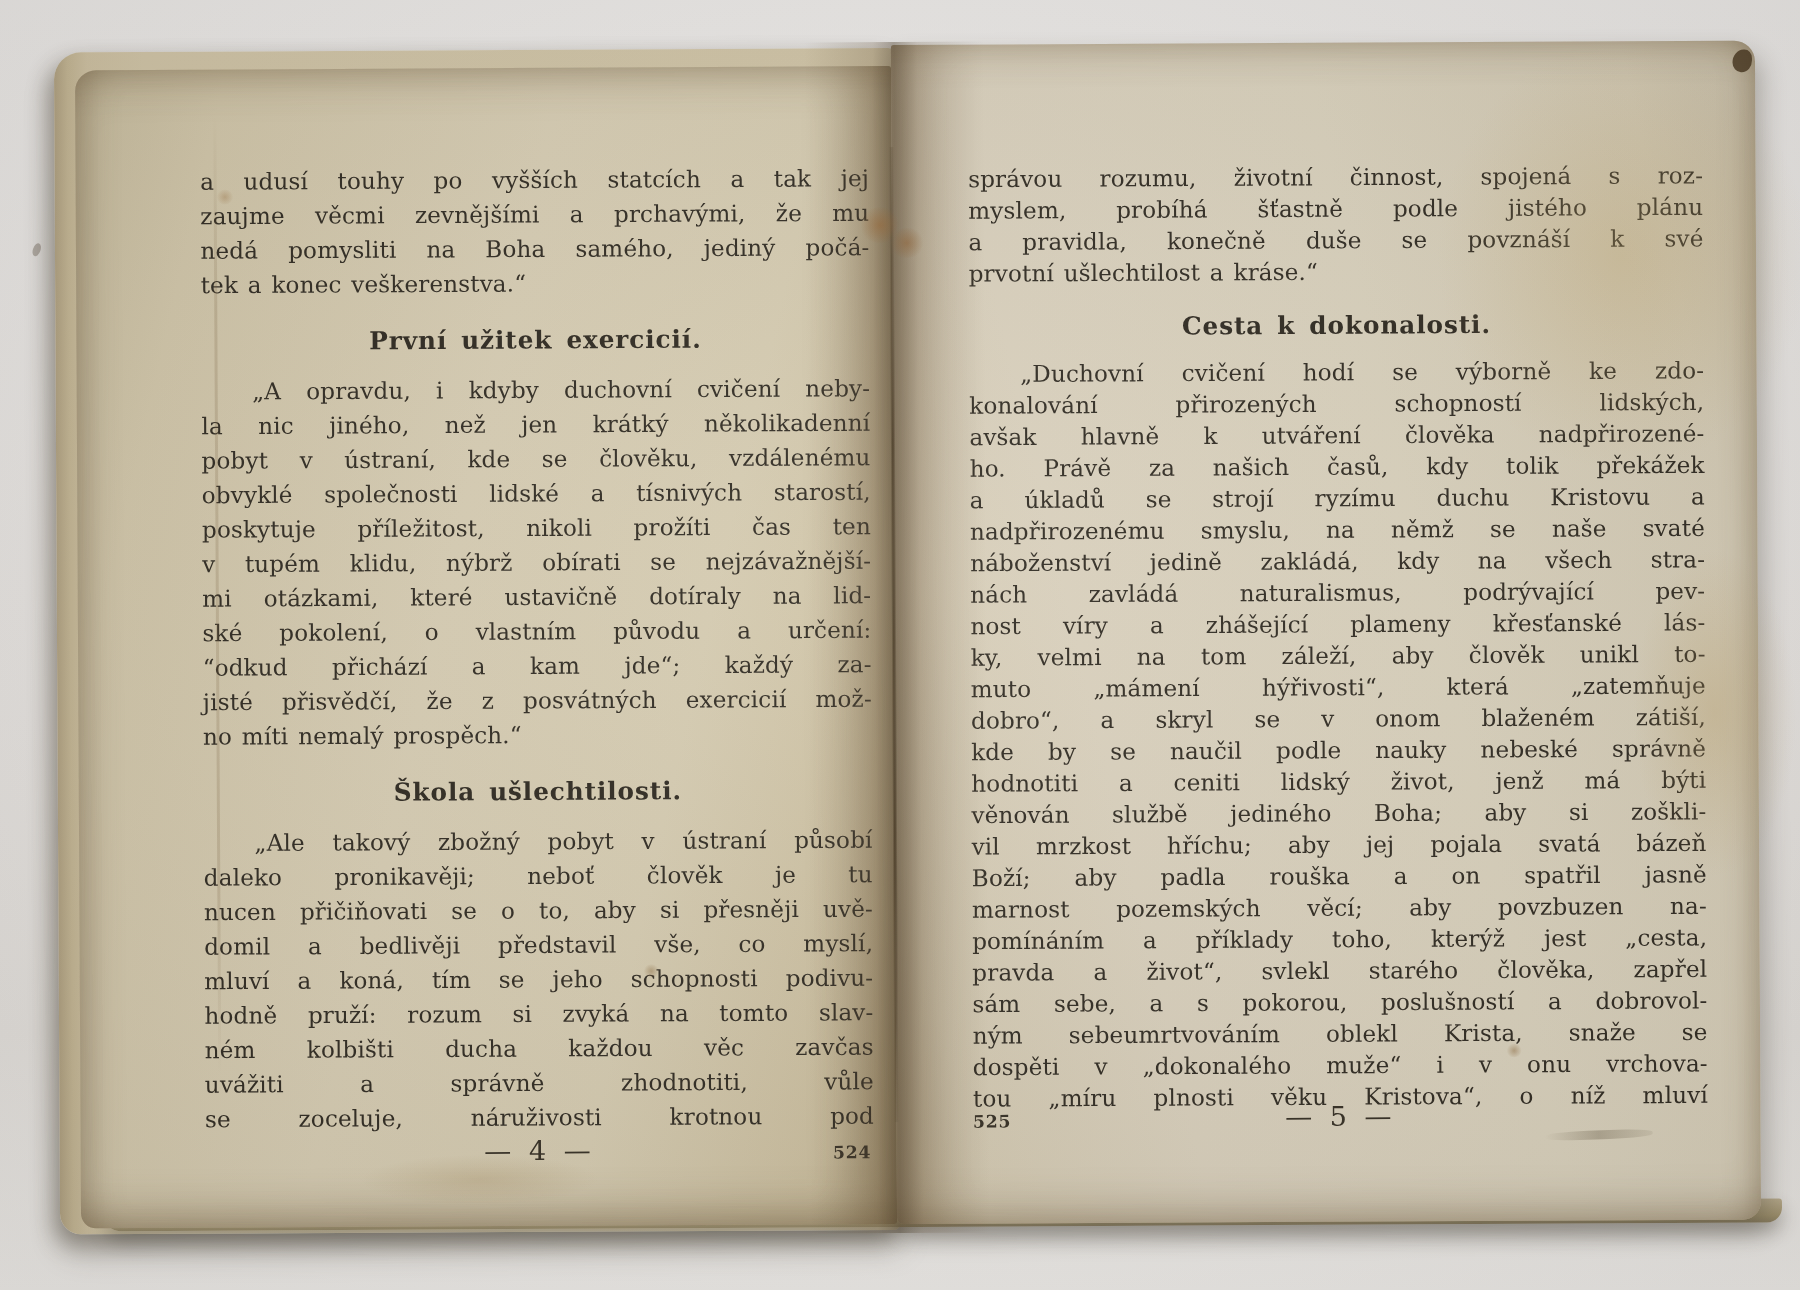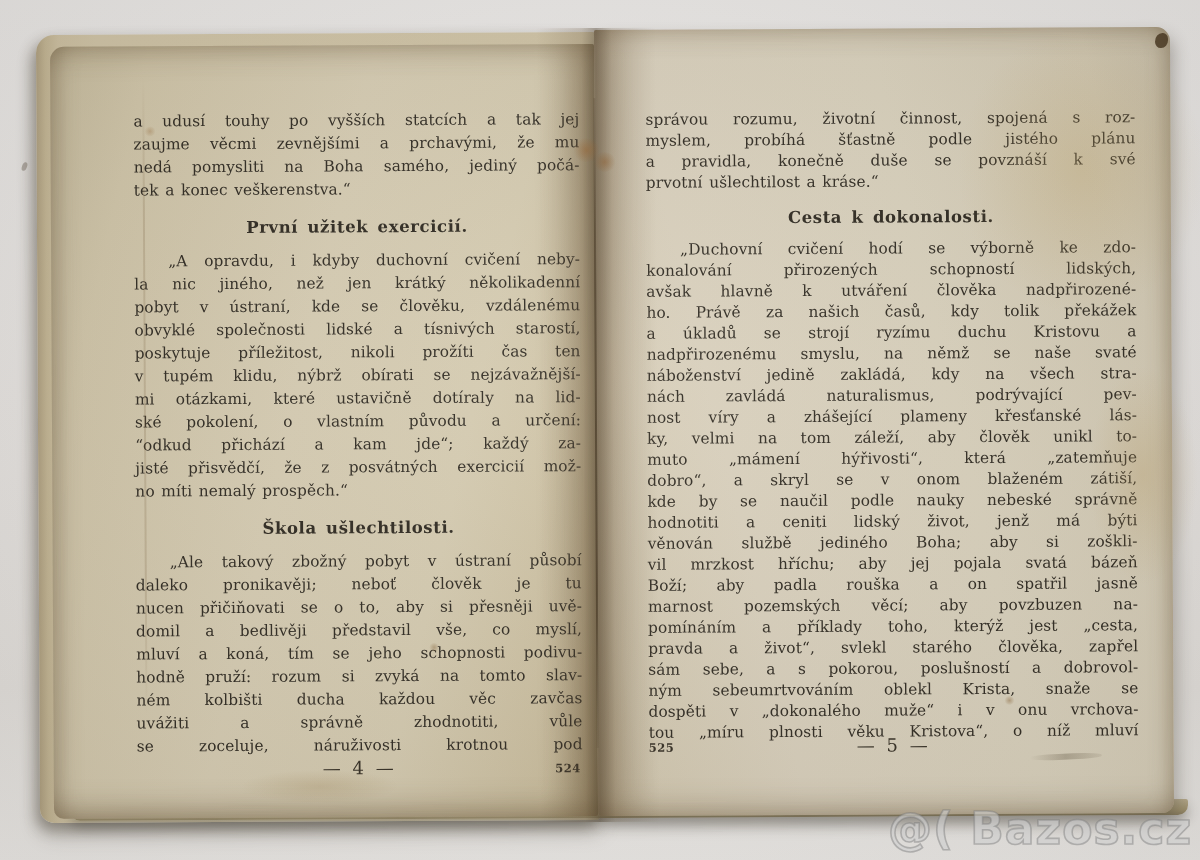--- a/index.html
+++ b/index.html
@@ -209,14 +209,13 @@
     <div class="stain" style="left:920px;top:0px;width:250px;height:290px;background:radial-gradient(ellipse,rgba(193,166,106,0.32),rgba(193,166,106,0) 70%);"></div>
     <div class="stain" style="left:1050px;top:340px;width:110px;height:220px;background:radial-gradient(ellipse,rgba(185,155,95,0.30),rgba(185,155,95,0) 70%);"></div>
     <div class="stain" style="left:1119px;top:8px;width:13px;height:15px;background:rgba(72,54,30,0.85);border-radius:60% 40% 55% 45%;"></div>
     <div class="stain" style="left:200px;top:740px;width:160px;height:34px;background:radial-gradient(ellipse,rgba(150,120,70,0.22),rgba(150,120,70,0) 70%);"></div>
     <div class="stain" style="left:390px;top:614px;width:10px;height:9px;background:radial-gradient(circle,rgba(125,88,42,0.4),rgba(125,88,42,0) 75%);"></div>
     <div class="stain" style="left:108px;top:96px;width:11px;height:10px;background:radial-gradient(circle,rgba(150,105,55,0.35),rgba(150,105,55,0) 75%);"></div>
     <div class="stain" style="left:965px;top:670px;width:10px;height:9px;background:radial-gradient(circle,rgba(130,90,40,0.42),rgba(130,90,40,0) 75%);"></div>
     <div class="stain" style="left:990px;top:728px;width:72px;height:6px;border-radius:40%;background:linear-gradient(90deg,rgba(100,88,66,0),rgba(100,88,66,0.35),rgba(100,88,66,0.1));transform:rotate(-2deg);"></div>
   </div>
 
-  <div class="watermark">@( Bazos.cz</div>
 </div>
 
 </body></html>

